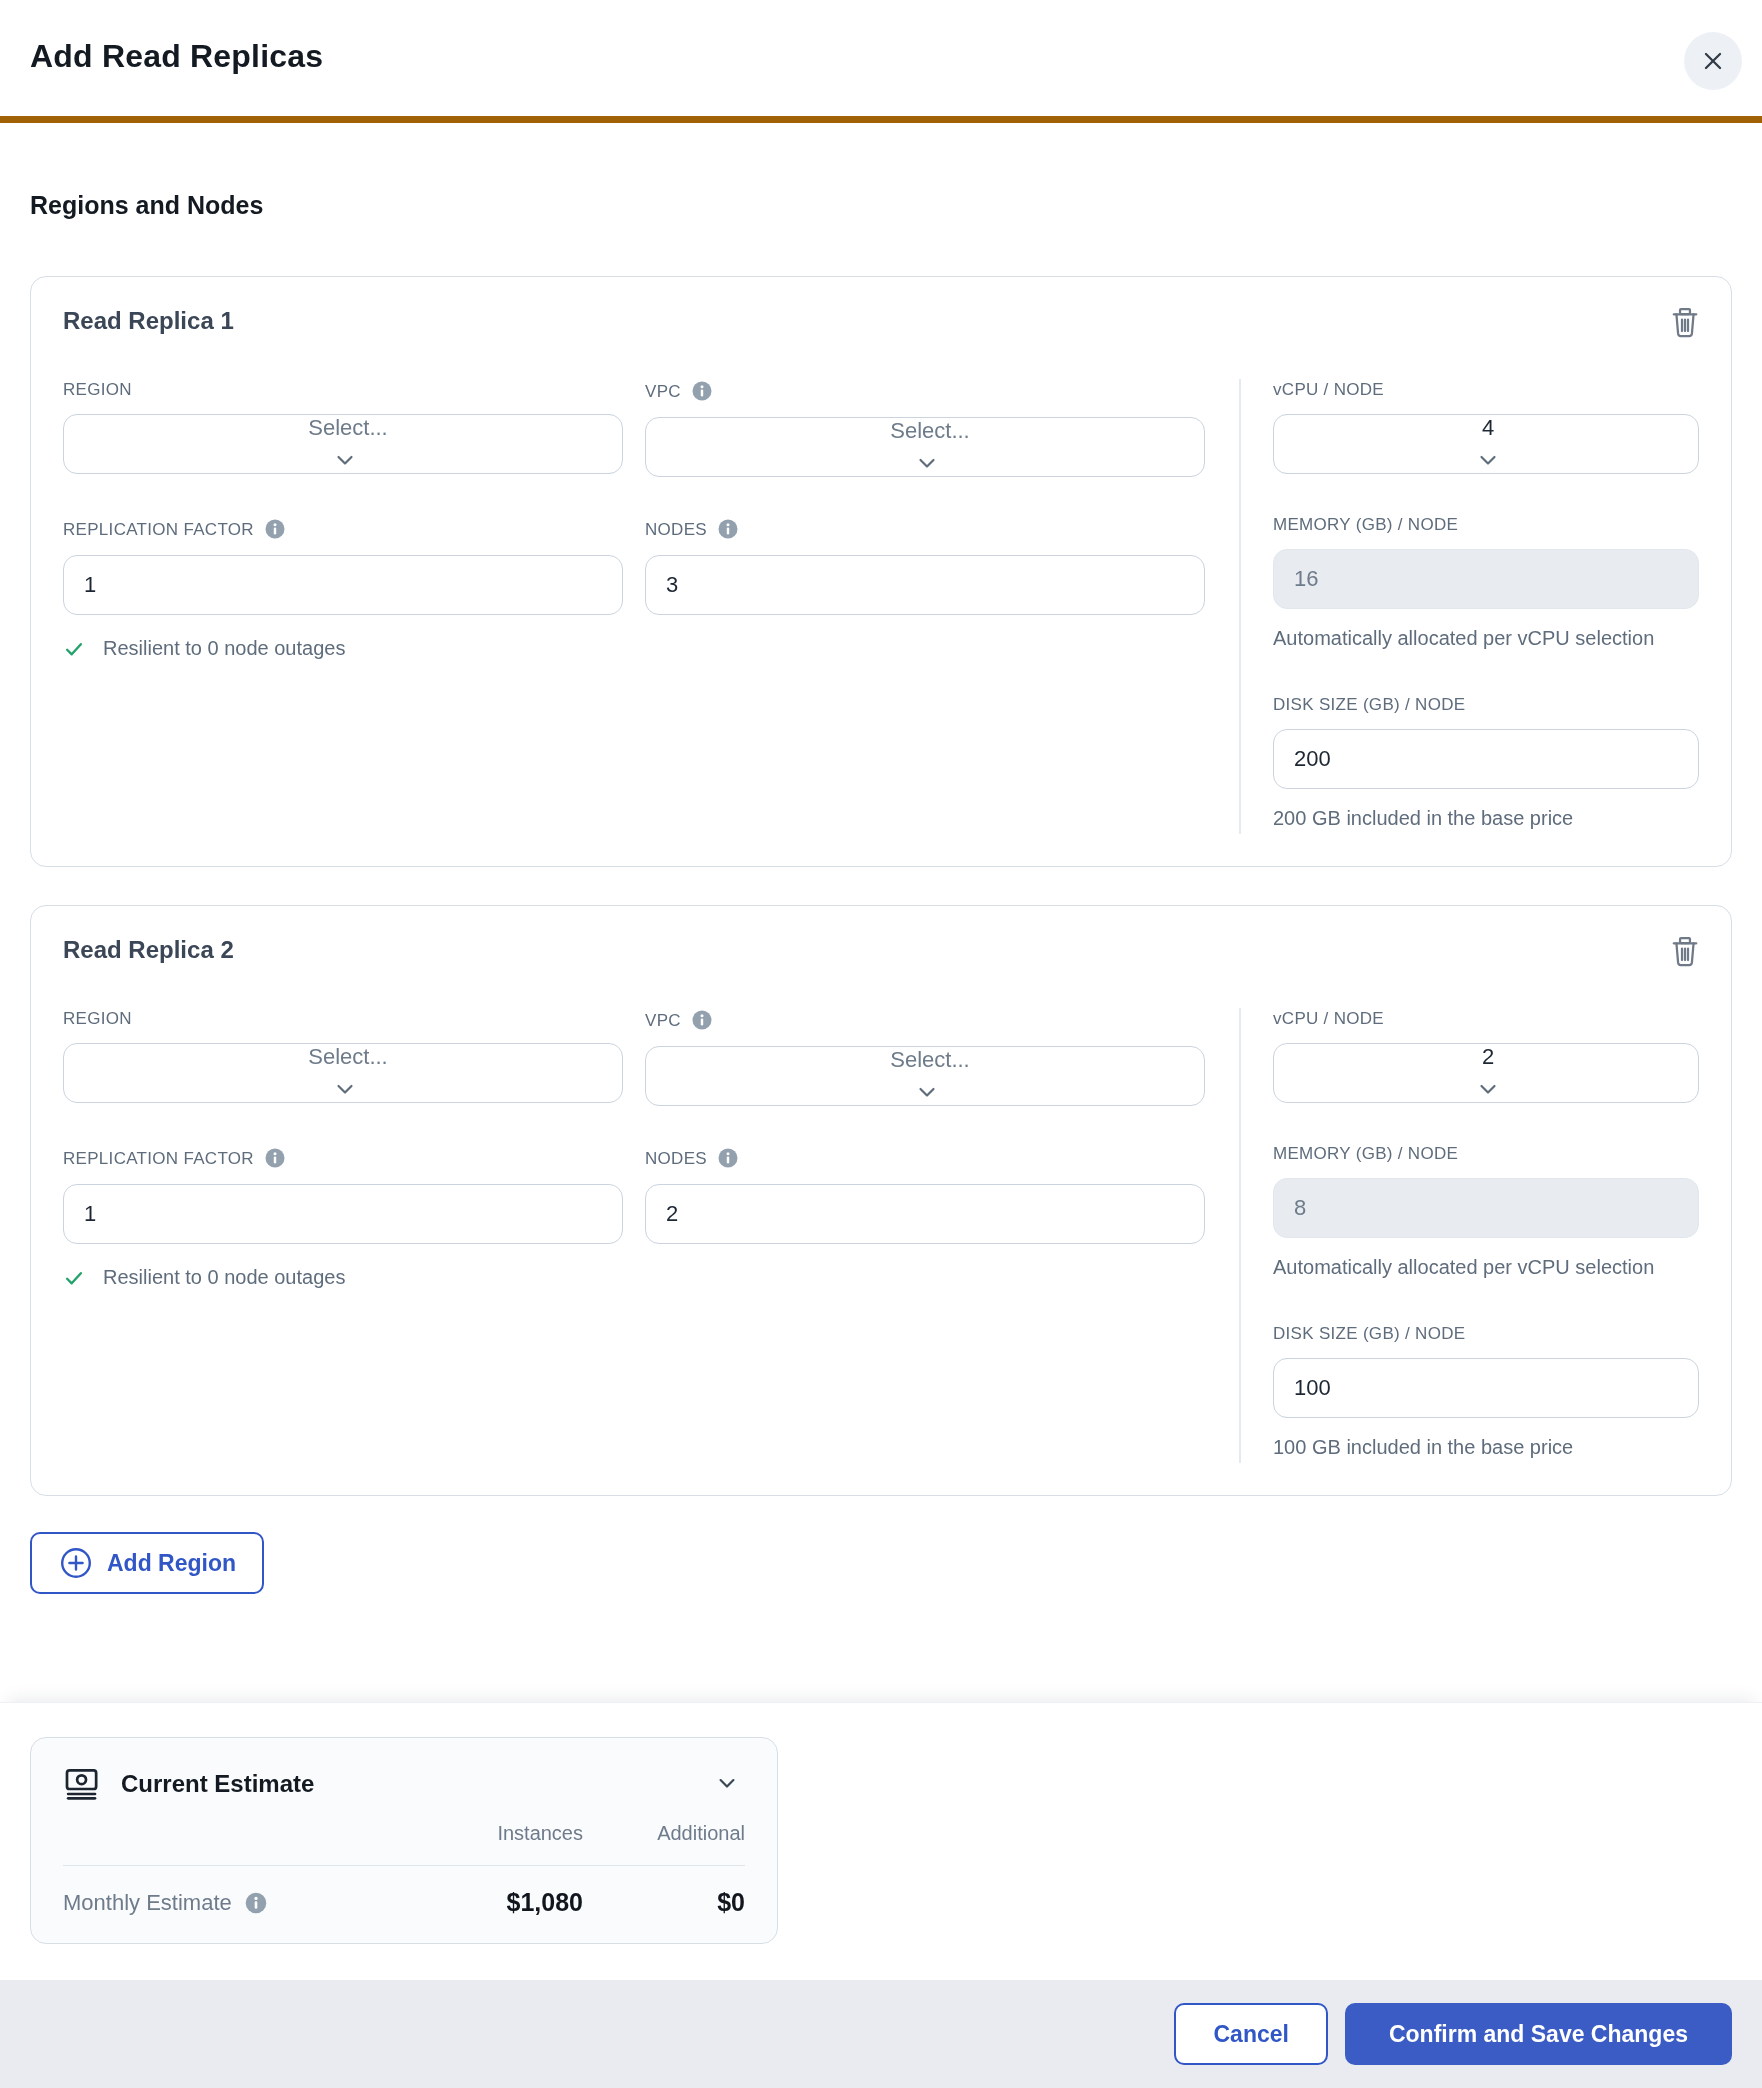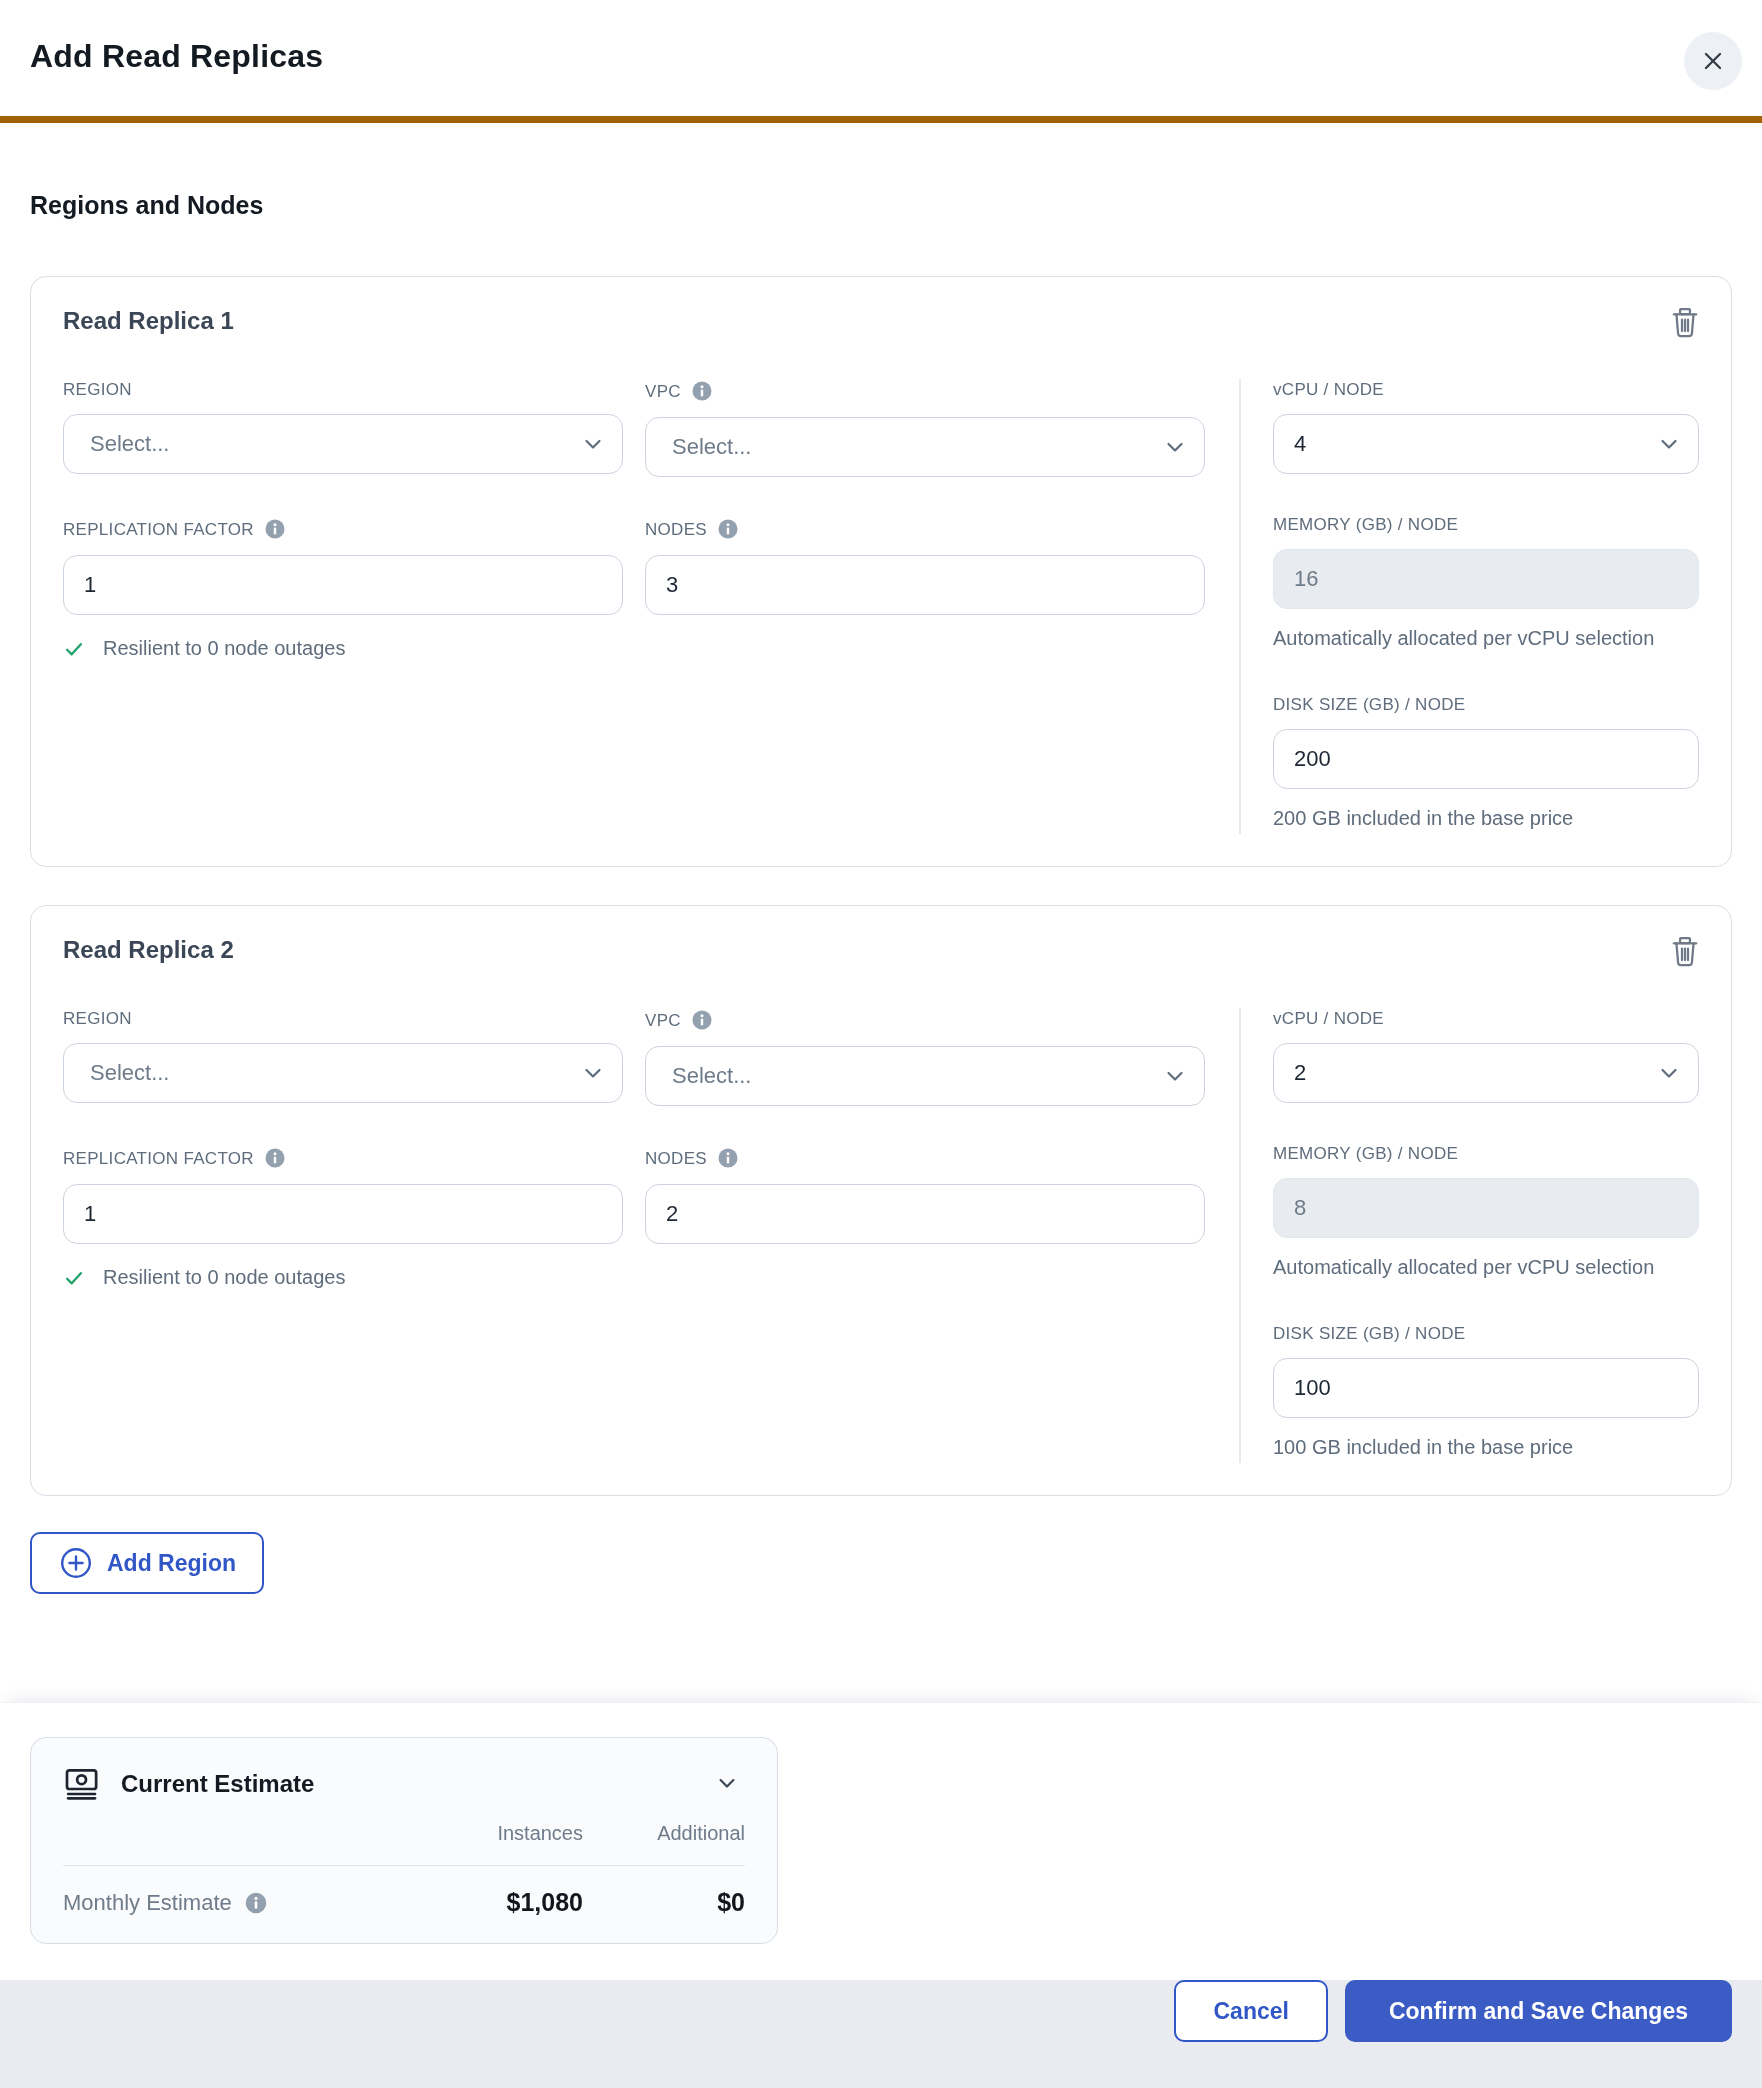--- a/index.html
+++ b/index.html
@@ -67,21 +67,21 @@
 
   .field-label {
     display: flex; align-items: center; gap: 9px;
     font-size: 17px; font-weight: 500; color: #5e6c7c;
     letter-spacing: .3px; margin-bottom: 14px; line-height: 21px;
   }
   .select {
     height: 60px; border: 1.6px solid #cbd4de; border-radius: 14px;
     background: #fff; display: flex; align-items: center;
     justify-content: space-between; padding: 0 16px 0 20px;
-    font-size: 22px; cursor: pointer;
+    font-size: 22px; cursor: pointer; flex-direction: column;
   }
   .select .placeholder { color: #6e7b8a; padding-left: 6px; }
   .select .value { color: #1d2633; }
   .text-input {
     width: 100%; height: 60px; border: 1.6px solid #cbd4de; border-radius: 14px;
     padding: 0 20px; font-size: 22px; color: #1d2633;
     font-family: inherit; background: #fff; outline: none;
   }
   .text-input:disabled {
     background: #e8ecf0; border-color: #e1e7ed; color: #6e7b8a;
@@ -119,21 +119,21 @@
   .est-cols { margin-top: 18px; }
   .est-col-label { font-size: 20px; color: #6e7b8a; text-align: right; }
   .est-divider { height: 1px; background: #e0e6ec; margin-top: 20px; }
   .est-row { padding: 22px 0 26px 0; }
   .est-row-label { display: flex; align-items: center; gap: 11px; font-size: 22px; color: #6e7b8a; }
   .est-amount { font-size: 25px; font-weight: 700; color: #12171e; text-align: right; }
 
   
   .dlg-footer {
     flex: none; height: 108px; background: #e9ebf0;
-    display: flex; align-items: flex-start; justify-content: flex-end;
+    display: flex; align-items: center; justify-content: flex-end;
     gap: 17px; padding: 0 30px;
   }
   .cancel-btn {
     height: 62px; border-radius: 10px; padding: 0 37px;
     background: #fff; border: 2px solid #3156c6; color: #3156c6;
     font-size: 23px; font-weight: 700; font-family: inherit; cursor: pointer;
   }
   .confirm-btn {
     height: 62px; border-radius: 10px; padding: 0 44px;
     background: #3b5cc4; border: none; color: #fff;

